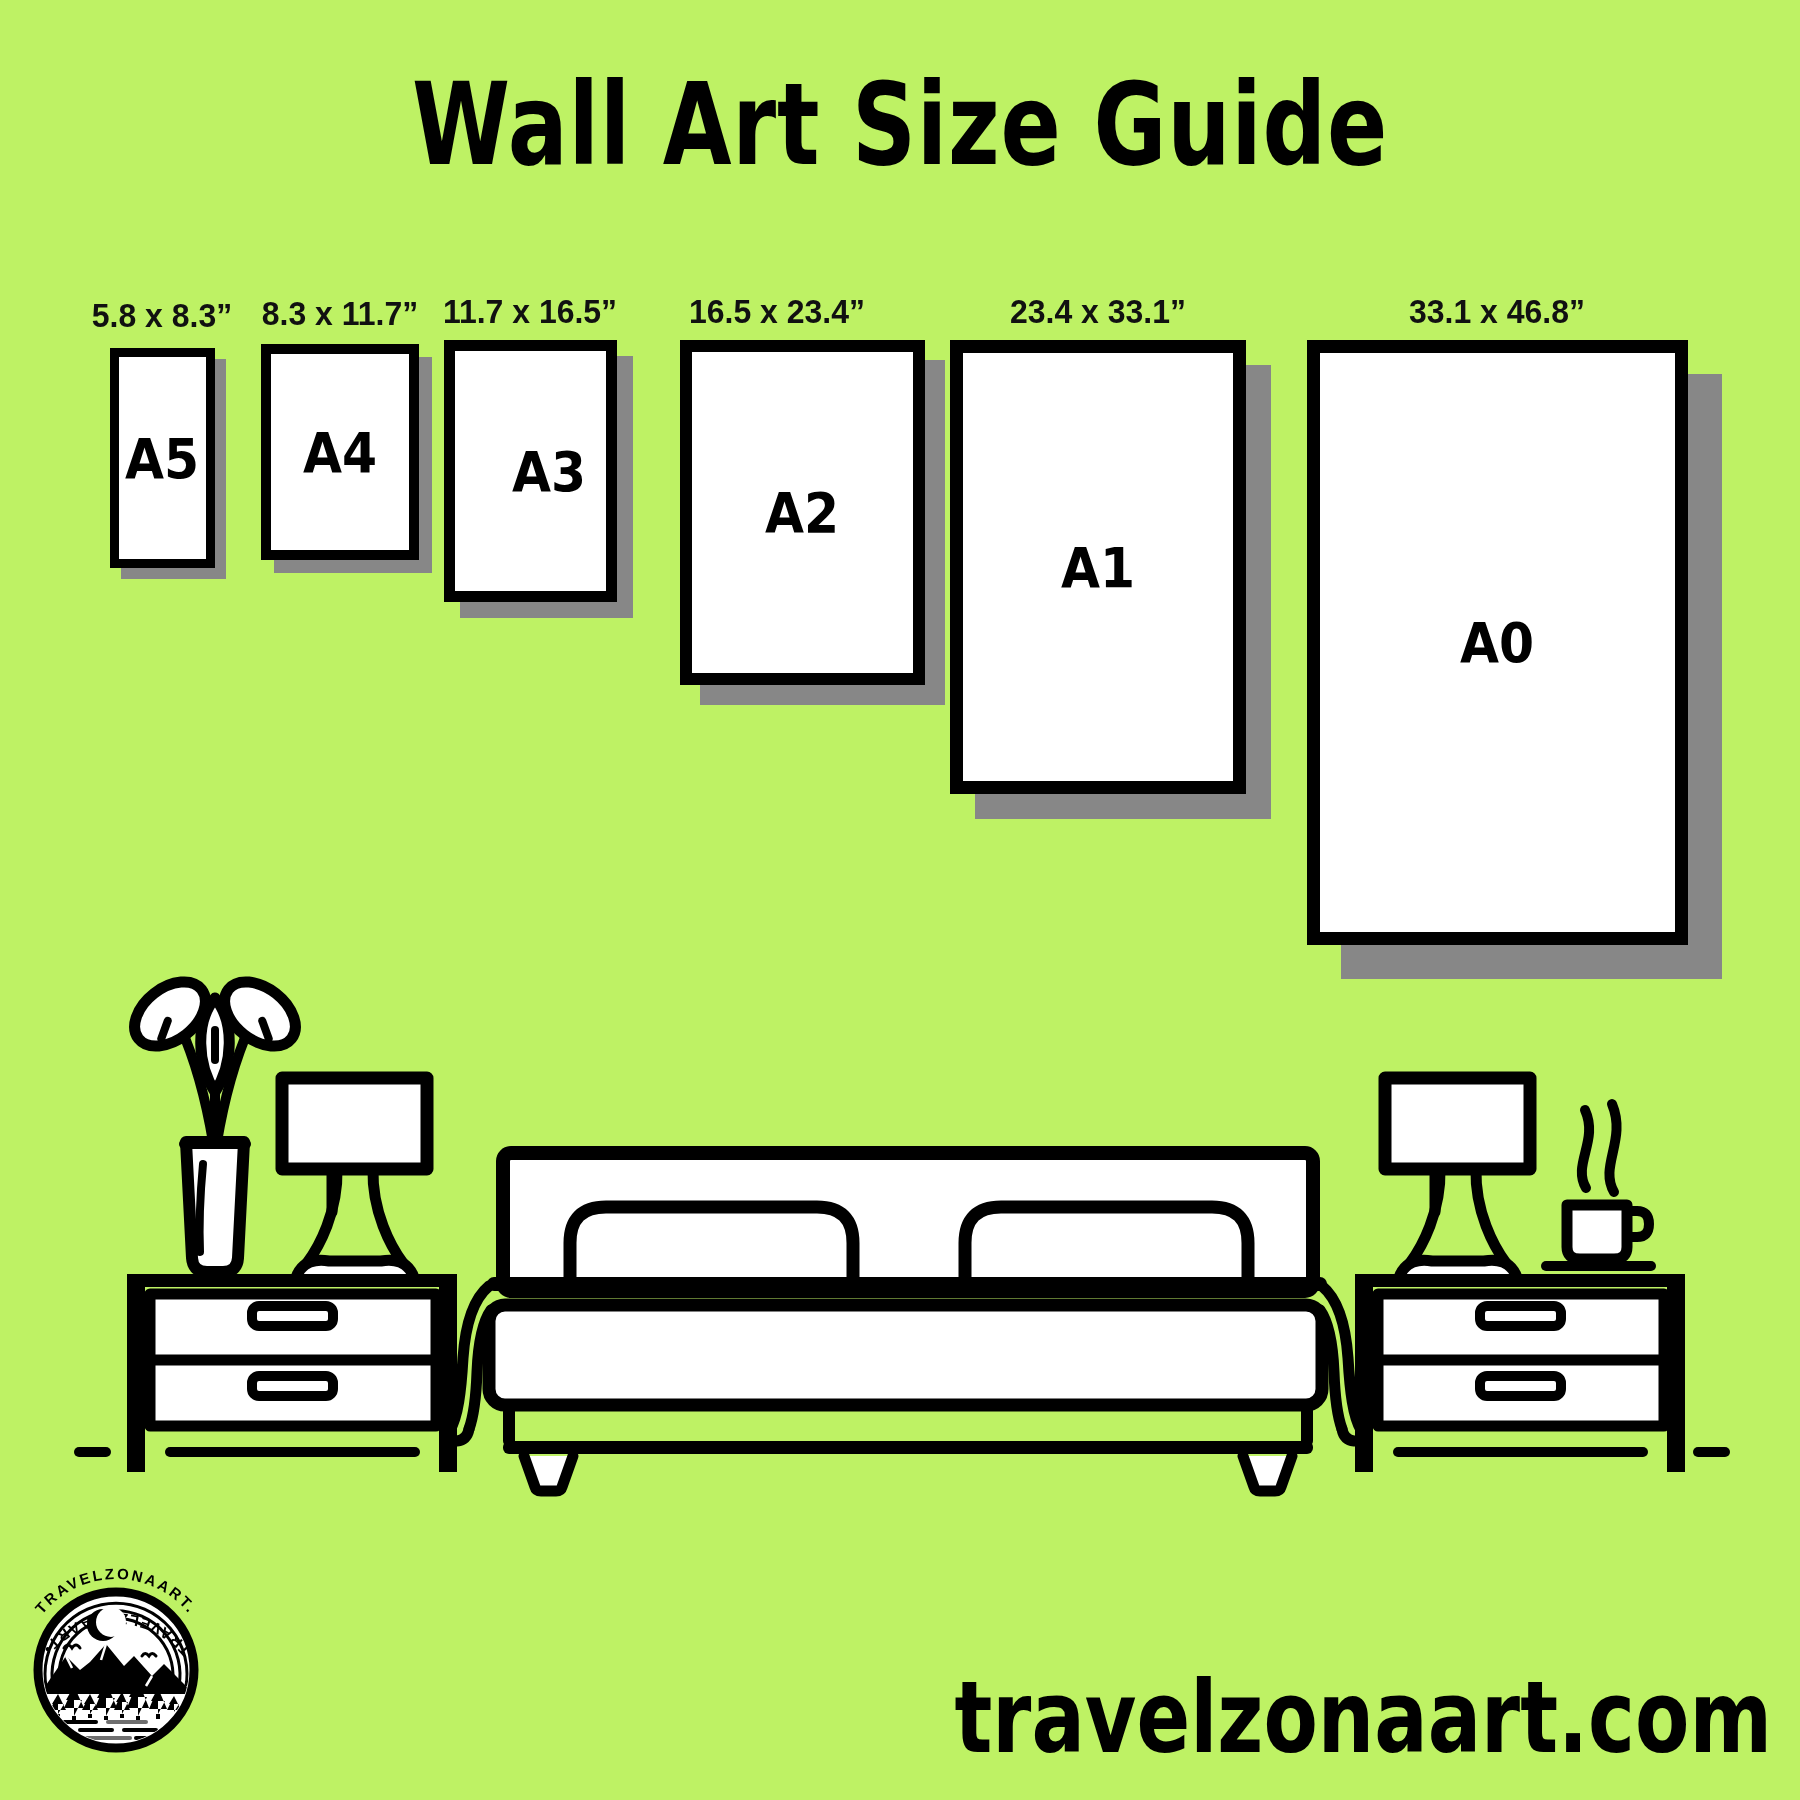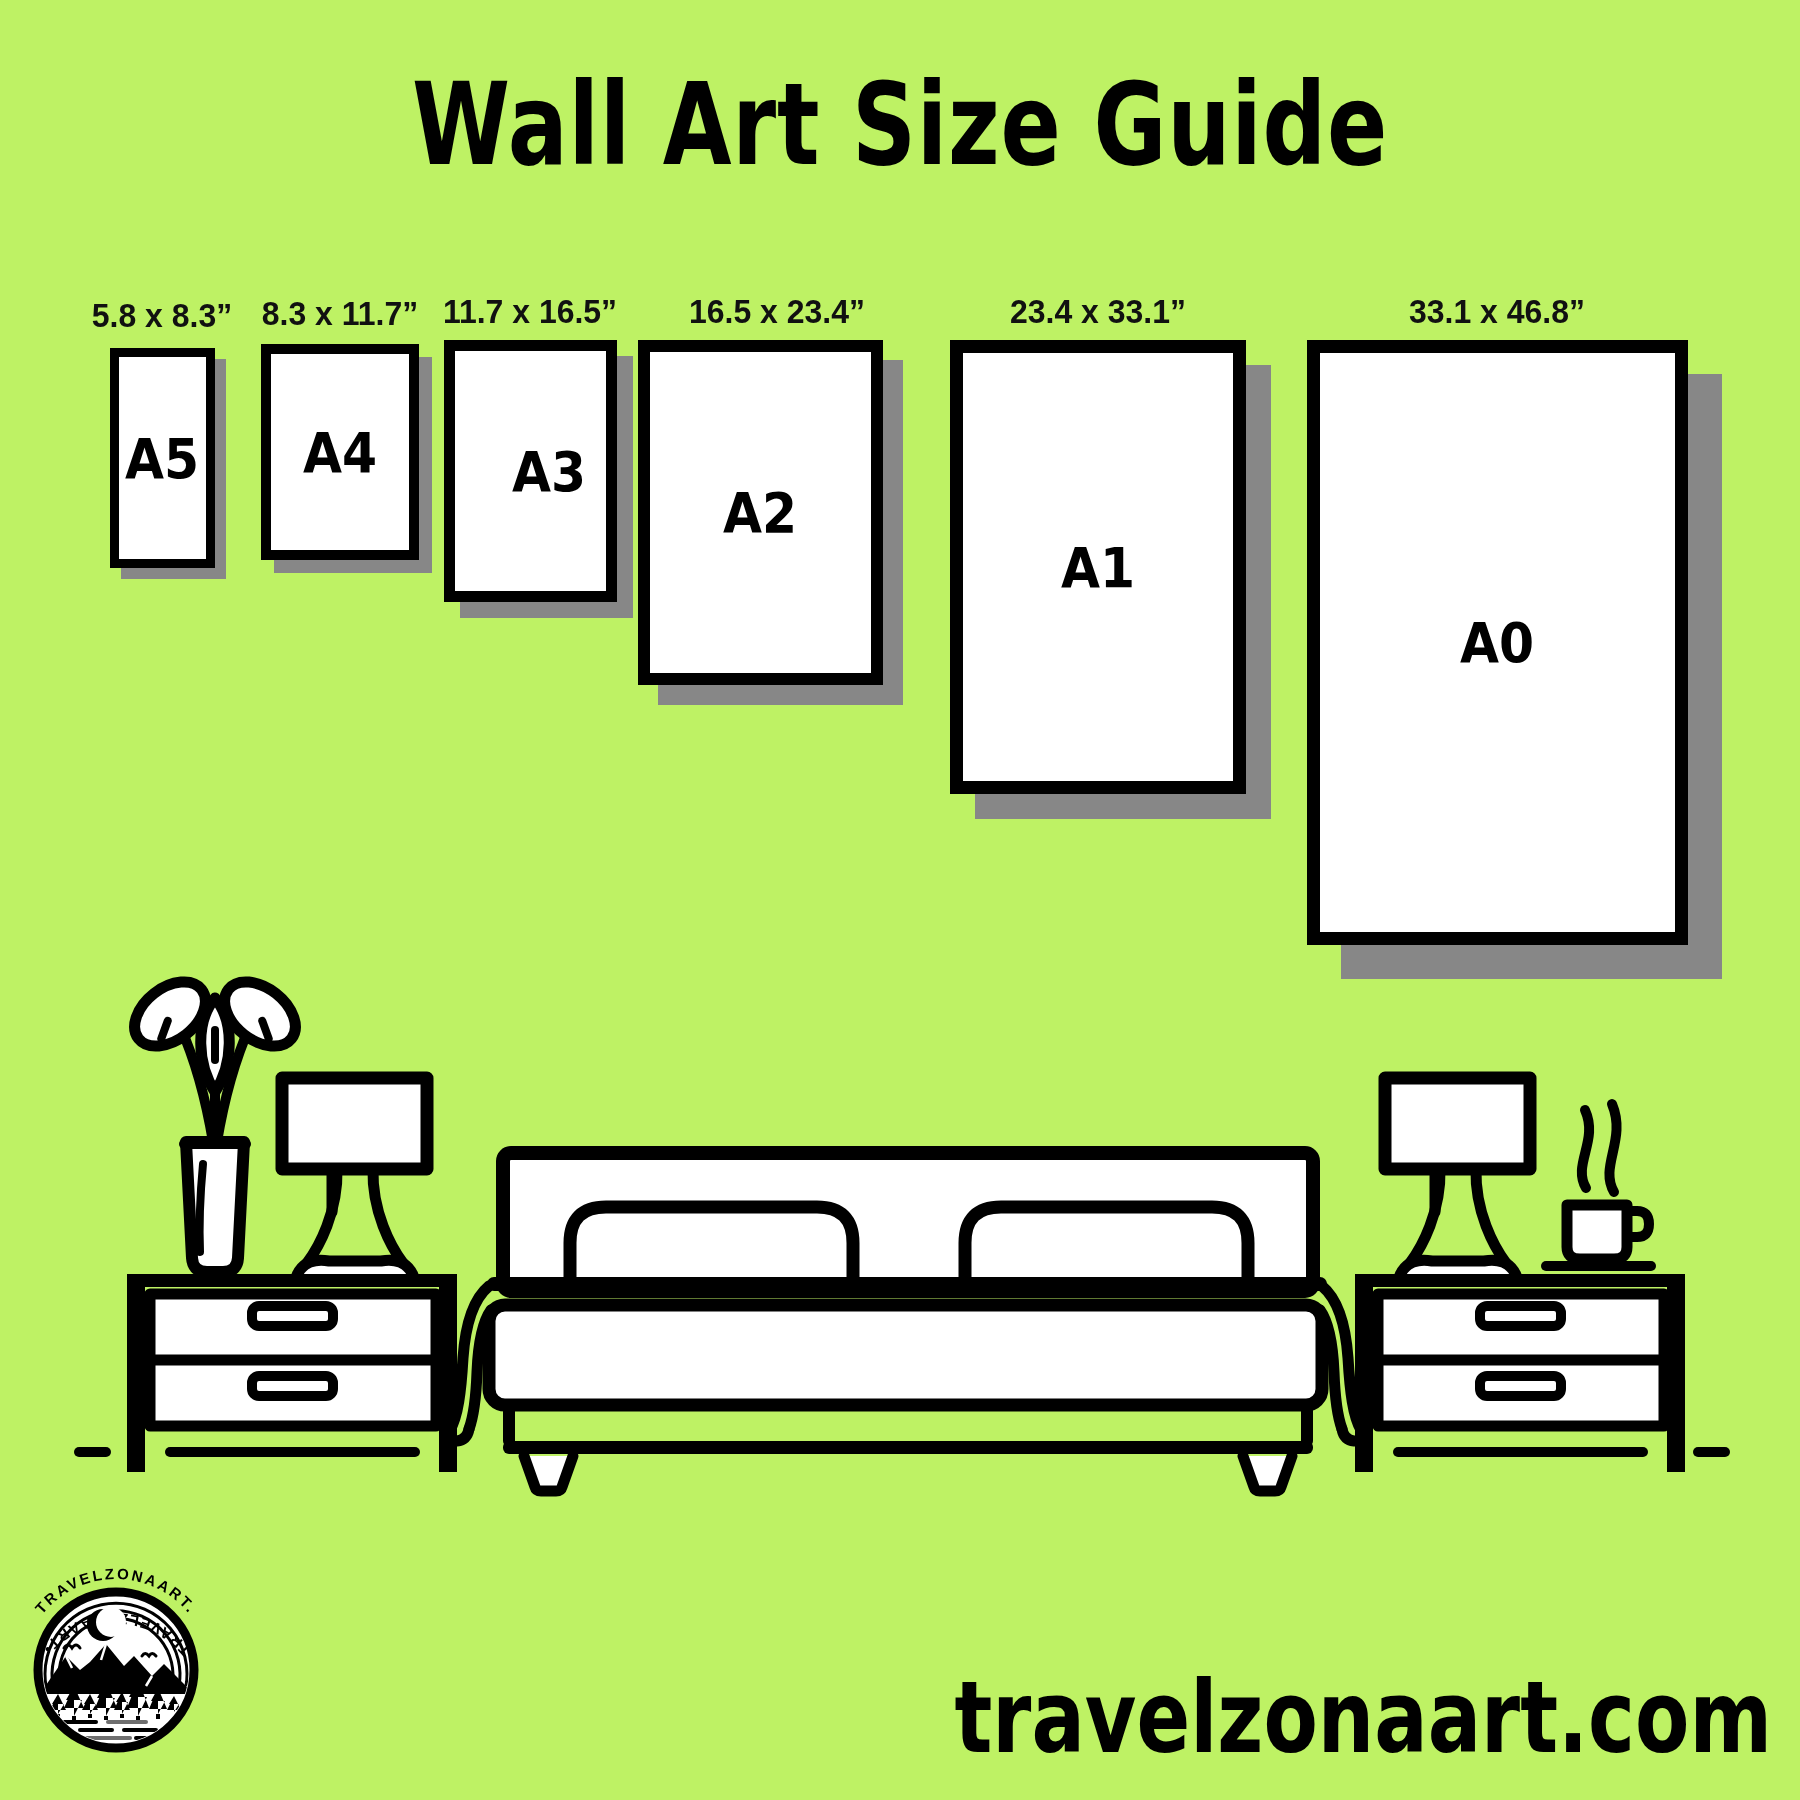--- a/index.html
+++ b/index.html
@@ -58,21 +58,21 @@
 
   <div class="frame" style="left:110px; top:348px; width:105px; height:220px; border-width:9px;  box-shadow:11px 11px 0 0 #878787;">
     <div class="letter">A5</div>
   </div>
   <div class="frame" style="left:261px; top:344px; width:158px; height:216px; border-width:10px; box-shadow:13px 13px 0 0 #878787;">
     <div class="letter">A4</div>
   </div>
   <div class="frame" style="left:444px; top:340px; width:173px; height:262px; border-width:11px; box-shadow:16px 16px 0 0 #878787;padding-left:38px;">
     <div class="letter">A3</div>
   </div>
-  <div class="frame" style="left:638px; top:340px; width:245px; height:345px; border-width:12px; box-shadow:20px 20px 0 0 #878787;">
+  <div class="frame" style="left:680px; top:340px; width:245px; height:345px; border-width:12px; box-shadow:20px 20px 0 0 #878787;">
     <div class="letter">A2</div>
   </div>
   <div class="frame" style="left:950px; top:340px; width:296px; height:454px; border-width:13px; box-shadow:25px 25px 0 0 #878787;">
     <div class="letter">A1</div>
   </div>
   <div class="frame" style="left:1307px;top:340px; width:381px; height:605px; border-width:13px; box-shadow:34px 34px 0 0 #878787;">
     <div class="letter">A0</div>
   </div>
 
   <svg style="left:0;top:940px;" width="1800" height="560" viewBox="0 940 1800 560">

